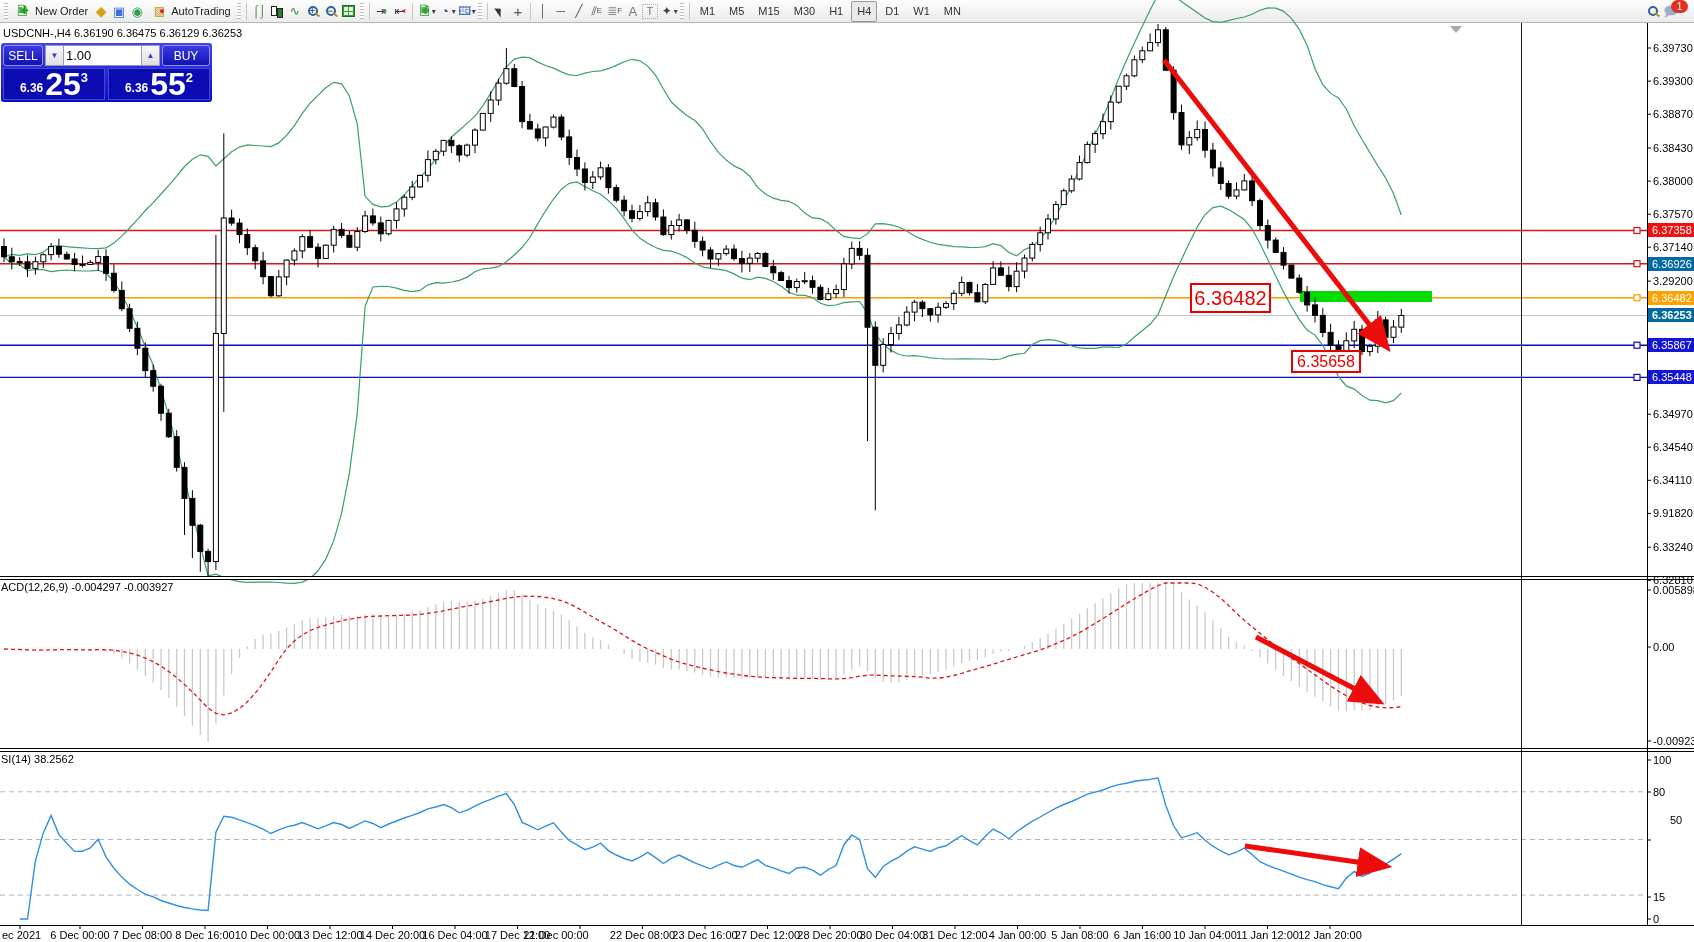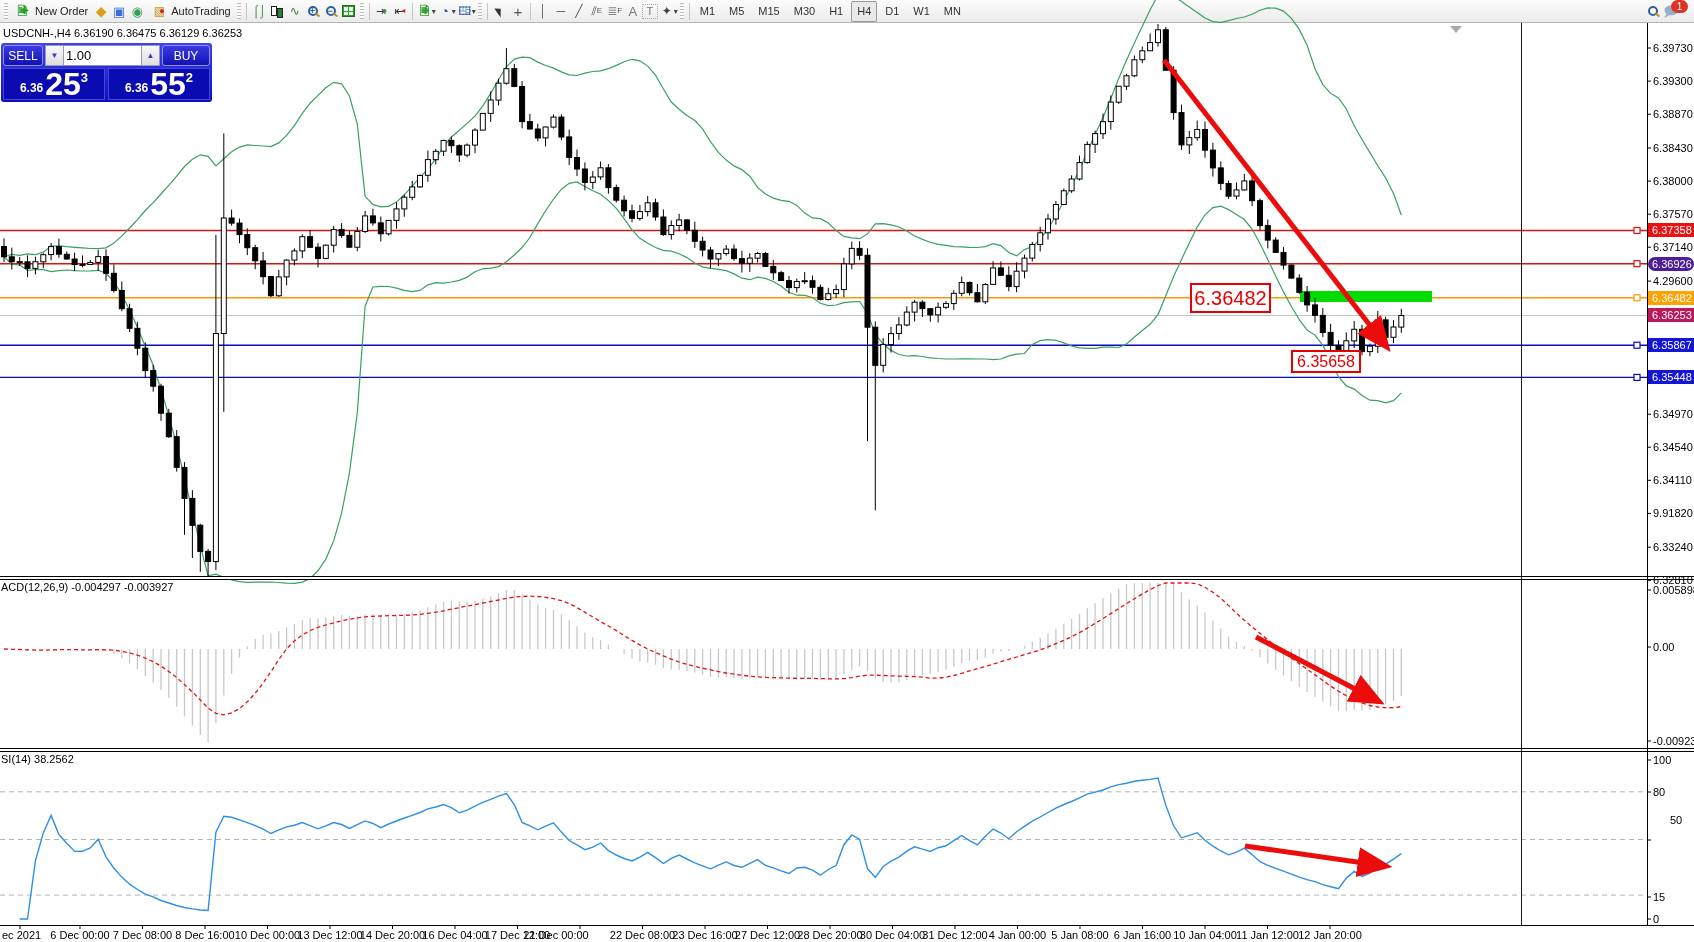--- a/index.html
+++ b/index.html
@@ -812,31 +812,31 @@
 </div>
 
 <div id="dyn-holder">
     <div class="ytick" style="top: 42px;">6.39730</div>
     <div class="ytick" style="top: 75px;">6.39300</div>
     <div class="ytick" style="top: 108px;">6.38870</div>
     <div class="ytick" style="top: 142px;">6.38430</div>
     <div class="ytick" style="top: 175px;">6.38000</div>
     <div class="ytick" style="top: 208px;">6.37570</div>
     <div class="ytick" style="top: 241px;">6.37140</div>
-    <div class="ytick" style="top: 275px;">4.29600</div>
+    <div class="ytick" style="top: 275px;">3.29200</div>
     <div class="ytick" style="top: 408px;">6.34970</div>
     <div class="ytick" style="top: 441px;">6.34540</div>
     <div class="ytick" style="top: 474px;">6.34110</div>
     <div class="ytick" style="top: 507px;">9.91820</div>
     <div class="ytick" style="top: 541px;">6.33240</div>
     <div class="ytick" style="top: 574px;">6.32810</div>
     <div class="tag" style="top: 223px; background: rgb(238, 17, 17);">6.37358</div>
-    <div class="tag" style="top: 257px; background: #4c1d95; border-radius: 7px;">6.36926</div>
+    <div class="tag" style="top: 257px; background: #0369a1;">6.36926</div>
     <div class="tag" style="top: 291px; background: rgb(255, 162, 0);">6.36482</div>
-    <div class="tag" style="top: 308px; background: #be185d;">6.36253</div>
+    <div class="tag" style="top: 308px; background: #0369a1; font-weight: bold;">6.36253</div>
     <div class="tag" style="top: 338px; background: rgb(21, 21, 216);">6.35867</div>
     <div class="tag" style="top: 370px; background: rgb(21, 21, 216);">6.35448</div>
     <div class="axlabel" style="top: 584px;">0.005898</div>
     <div class="axlabel" style="top: 641px;">0.00</div>
     <div class="axlabel" style="top: 735px;">-0.009232</div>
     <div class="axlabel" style="top: 754px;">100</div>
     <div class="axlabel" style="top: 786px;">80</div>
     <div class="axlabel" style="top: 814px; margin-left: 17px;">50</div>
     <div class="axlabel" style="top: 891px;">15</div>
     <div class="axlabel" style="top: 913px;">0</div>

